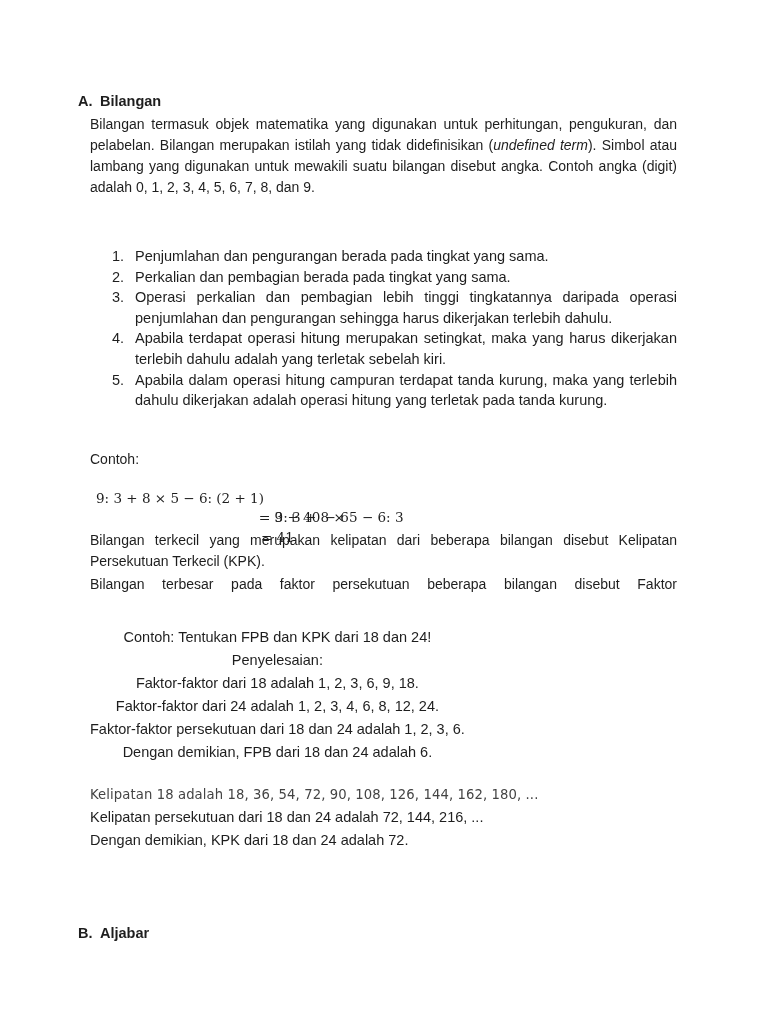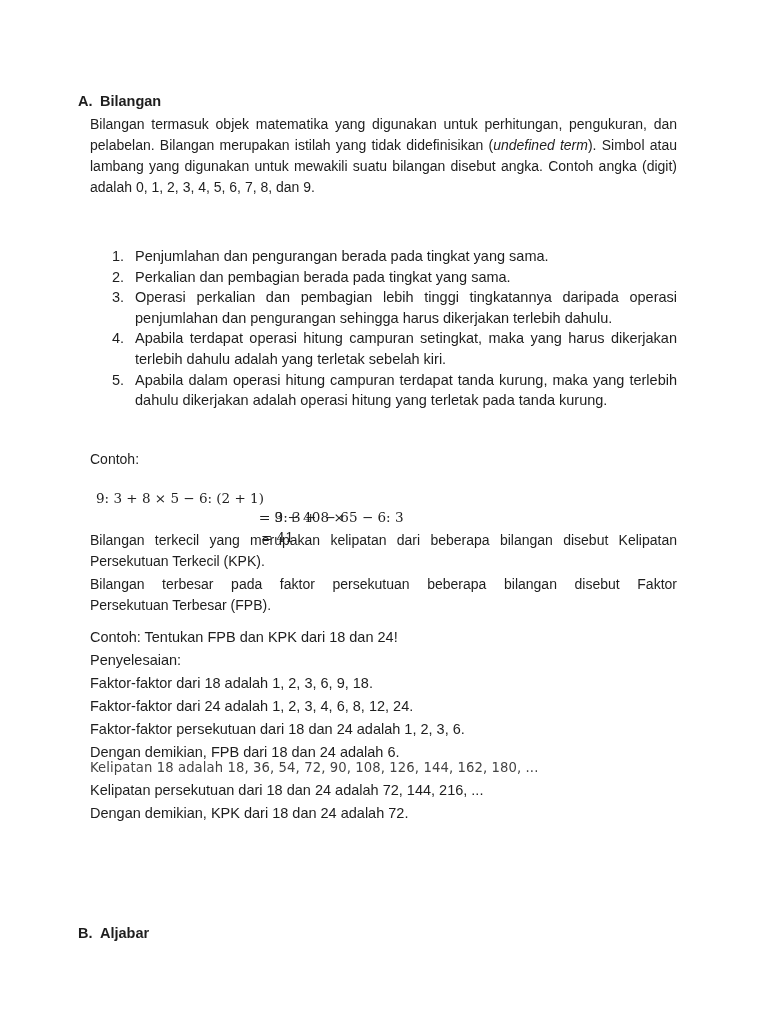--- a/index.html
+++ b/index.html
@@ -35,21 +35,21 @@
 
   <div class="para" style="top:114px;">
     <span>Bilangan termasuk objek matematika yang digunakan untuk perhitungan, pengukuran, dan pelabelan. Bilangan merupakan istilah yang tidak didefinisikan (</span><em>undefined term</em><span>). Simbol atau lambang yang digunakan untuk mewakili suatu bilangan disebut angka. Contoh angka (digit) adalah 0, 1, 2, 3, 4, 5, 6, 7, 8, dan 9.</span>
   </div>
 
 
   <ol class="list" style="top:246px;">
     <li><span class="num">1.</span><span>Penjumlahan dan pengurangan berada pada tingkat yang sama.</span></li>
     <li><span class="num">2.</span><span>Perkalian dan pembagian berada pada tingkat yang sama.</span></li>
     <li><span class="num">3.</span><span>Operasi perkalian dan pembagian lebih tinggi tingkatannya daripada operasi penjumlahan dan pengurangan sehingga harus dikerjakan terlebih dahulu.</span></li>
-    <li><span class="num">4.</span><span>Apabila terdapat operasi hitung campuran setingkat, maka yang harus dikerjakan terlebih dahulu adalah yang terletak sebelah kiri.</span></li>
+    <li><span class="num">4.</span><span>Apabila terdapat operasi hitung merupakan setingkat, maka yang harus dikerjakan terlebih dahulu adalah yang terletak sebelah kiri.</span></li>
     <li><span class="num">5.</span><span>Apabila dalam operasi hitung campuran terdapat tanda kurung, maka yang terlebih dahulu dikerjakan adalah operasi hitung yang terletak pada tanda kurung.</span></li>
   </ol>
 
   <div class="para" style="top:449px;">Contoh:</div>
 
   <div class="math" style="top:469px;">
     <div class="row">
       <span class="lhs">9: 3 + 8 × 5 − 6: (2 + 1)</span>
       <span class="rhs">= 9: 3 + 8 × 5 − 6: 3</span>
     </div>
@@ -61,33 +61,32 @@
     </div>
   </div>
 
   <div class="para" style="top:530px;">
     <span class="justify-line">Bilangan terkecil yang merupakan kelipatan dari beberapa bilangan disebut Kelipatan</span>
     <span class="para-line">Persekutuan Terkecil (KPK).</span>
   </div>
 
   <div class="para" style="top:574px;">
     <span class="justify-line">Bilangan terbesar pada faktor persekutuan beberapa bilangan disebut Faktor</span>
-    <span class="para-line">Persekutuan Terbesar (FPB).</span>
   </div>
 
-  <div class="block" style="top:626px;">
+  <div class="block" style="top:626px;text-align:center;">
     <span class="line">Contoh: Tentukan FPB dan KPK dari 18 dan 24!</span>
     <span class="line">Penyelesaian:</span>
     <span class="line">Faktor-faktor dari 18 adalah 1, 2, 3, 6, 9, 18.</span>
     <span class="line">Faktor-faktor dari 24 adalah 1, 2, 3, 4, 6, 8, 12, 24.</span>
     <span class="line">Faktor-faktor persekutuan dari 18 dan 24 adalah 1, 2, 3, 6.</span>
     <span class="line">Dengan demikian, FPB dari 18 dan 24 adalah 6.</span>
   </div>
 
-  <div class="block" style="top:756px;">
+  <div class="block" style="top:783px;">
     <span class="line thin">Kelipatan 18 adalah 18, 36, 54, 72, 90, 108, 126, 144, 162, 180, ...</span>
     <span class="line">Kelipatan persekutuan dari 18 dan 24 adalah 72, 144, 216, ...</span>
     <span class="line">Dengan demikian, KPK dari 18 dan 24 adalah 72.</span>
   </div>
 
   <div class="heading" style="left:78px; top:925px;">
     <span class="lbl">B.</span><span>Aljabar</span>
   </div>
 
 </div>

